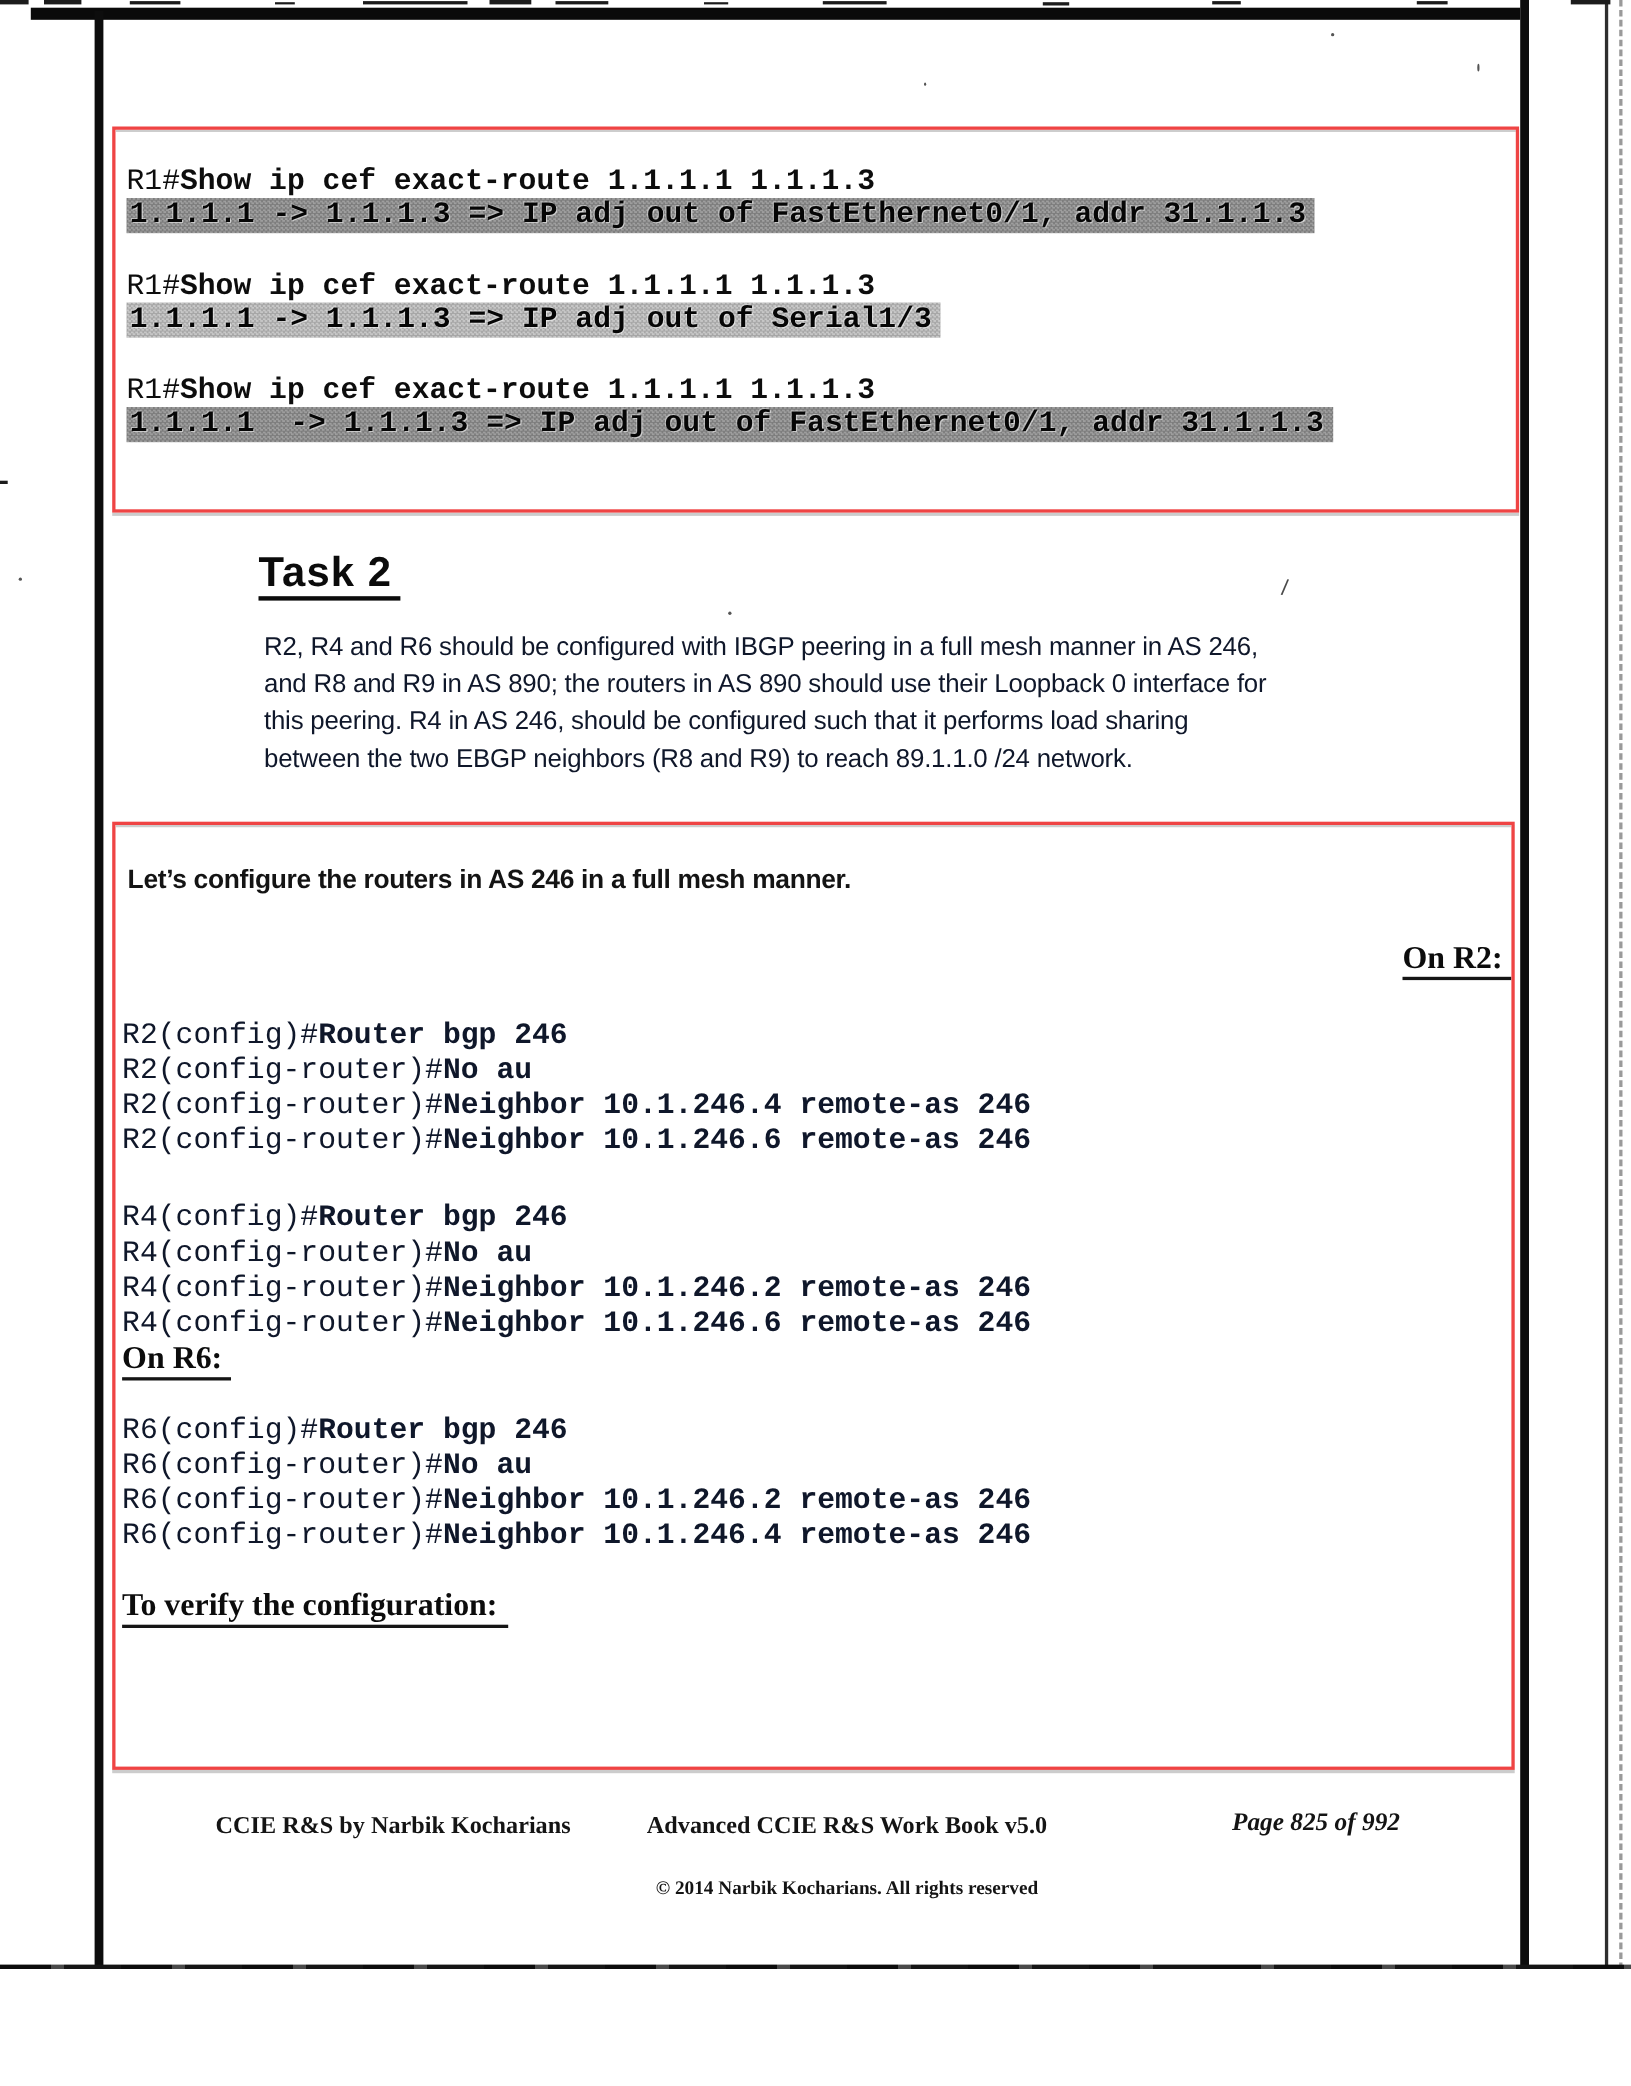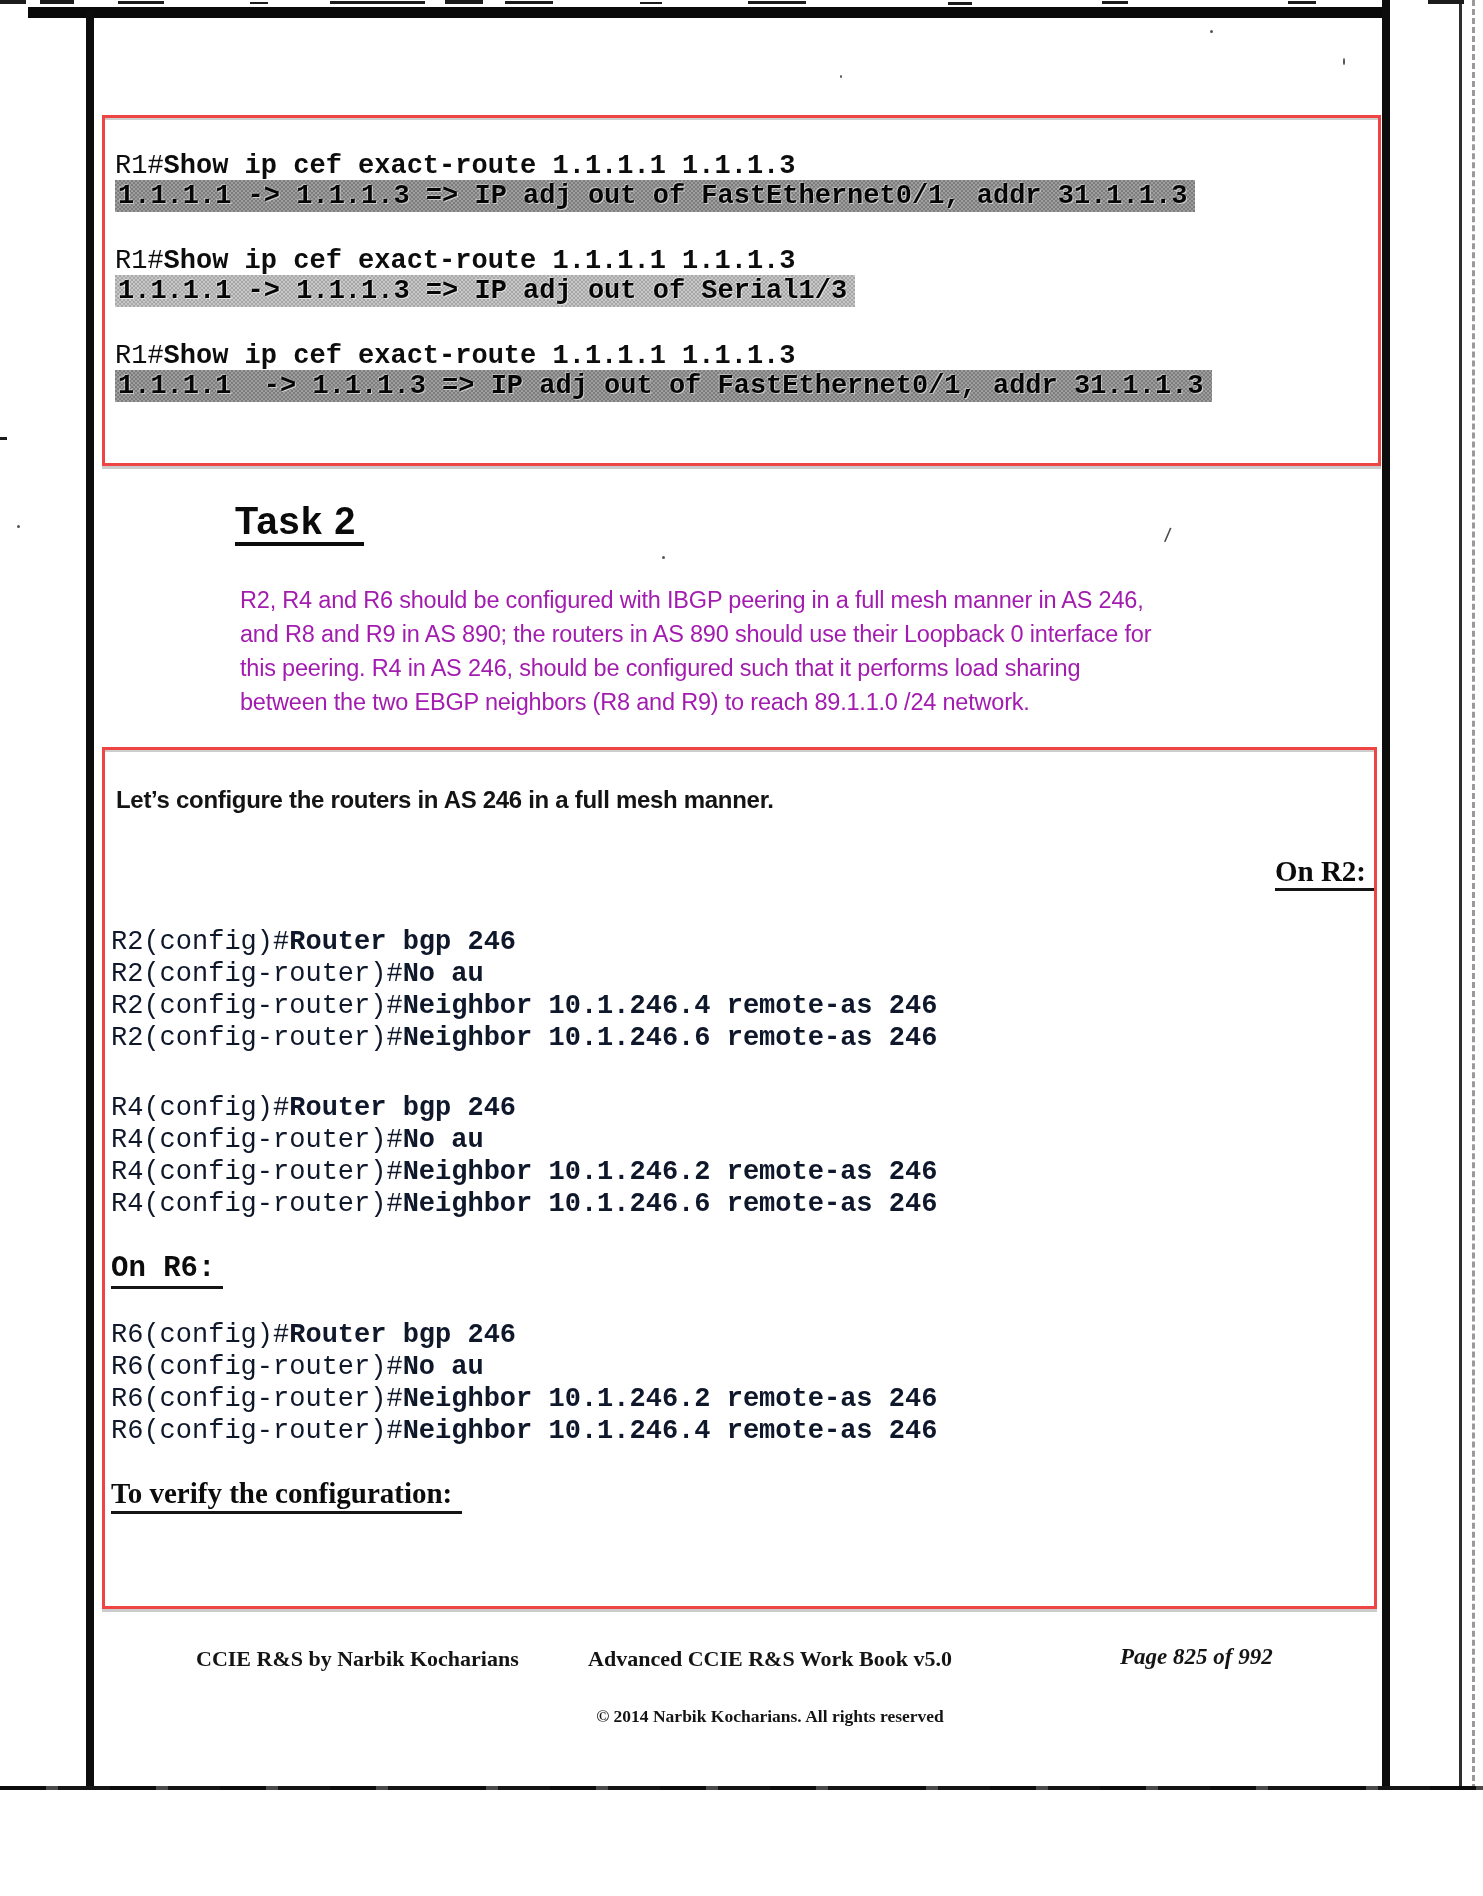--- a/index.html
+++ b/index.html
@@ -26,32 +26,32 @@
   .cmd .cmdtext{font-weight:700;}
   .hl{display:inline-block;font-family:Liberation Mono, monospace;font-weight:700;font-size:27px;
       line-height:32px;white-space:pre;color:#060606;padding:0 8px 0 3px;
       text-shadow:1px 1px 0 rgba(255,255,255,.55),-1px -1px 0 rgba(255,255,255,.4);}
   .hl.dark{background:repeating-conic-gradient(#9e9e9e 0% 25%,#7d7d7d 0% 50%) 0 0/4px 4px;}
   .hl.light{background:repeating-conic-gradient(#c7c7c7 0% 25%,#a7a7a7 0% 50%) 0 0/4px 4px;}
   .cblock{margin-bottom:35px;}
   
   .task-title{position:absolute;left:235px;top:503px;font-weight:700;font-size:38px;line-height:36px;
       letter-spacing:1px;color:#0b0b0b;border-bottom:4px solid #0b0b0b;padding:0 8px 3px 0;}
-  .task-text{position:absolute;left:240px;top:583px;font-size:23.5px;line-height:34px;
-      letter-spacing:-0.2px;color:#a21caf;}
+  .task-text{position:absolute;left:240px;top:570px;font-size:23.5px;line-height:34px;
+      letter-spacing:-0.2px;color:#0f172a;}
   
   .intro{font-weight:700;font-size:24px;line-height:26px;letter-spacing:-0.3px;color:#141414;margin-left:5px;}
   .on-hdr{font-family:"Liberation Serif",serif;font-weight:700;font-size:29px;line-height:30px;color:#0c0c0c;}
   .on-hdr span{border-bottom:3px solid #151515;padding:0 8px 1px 0;}
   .hdr-r2{margin-top:43px;text-align:right;}
   .code{margin-top:40px;}
   .code-r4{margin-top:38px;}
   .code-r6{margin-top:35px;}
   .hdr-r4{margin-top:32px;}
-  .hdr-r6{margin-top:34px;font-family:Liberation Mono, monospace;}
+  .hdr-r6{}
   .cline{font-family:"Liberation Mono",monospace;font-size:27px;line-height:32px;color:#0f172a;white-space:pre;}
   .cline .prompt{font-weight:400;}
   .cline .cmdtext{font-weight:700;}
   .verify{margin-top:31px;font-family:"Liberation Serif",serif;font-weight:700;font-size:29px;
       line-height:30px;color:#0c0c0c;}
   .verify span{border-bottom:3px solid #151515;padding:0 10px 2px 0;}
   
   .footer-left{position:absolute;left:196px;top:1646px;font-family:"Liberation Serif",serif;
       font-weight:700;font-size:22px;color:#141414;}
   .footer-center{position:absolute;left:570px;top:1646px;width:400px;text-align:center;

